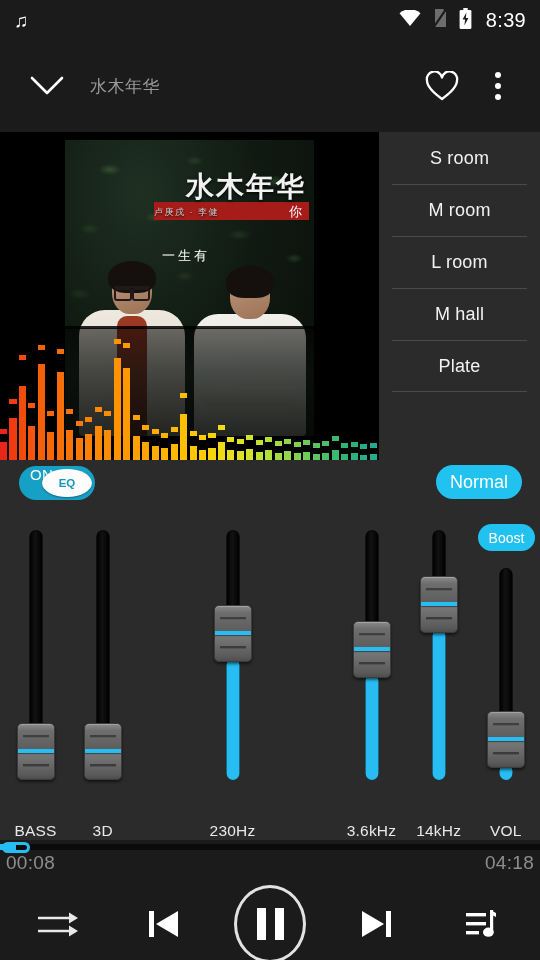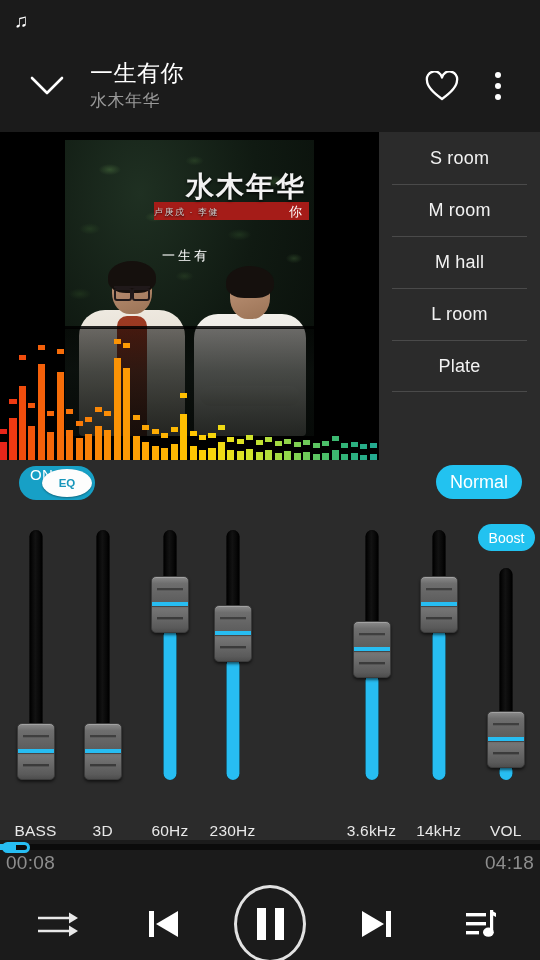--- a/index.html
+++ b/index.html
@@ -250,30 +250,50 @@
 </style>
 </head>
 <body>
 
 <div id="app">
 
   <div class="statusbar">
     <div class="sb-left">
       <span class="note-glyph">♫</span>
     </div>
+    <div class="sb-right">
+      <span>
+        <svg width="22" height="16" viewBox="0 0 22 16">
+            <path d="M11 16 L0.5 3.2 A16 16 0 0 1 21.5 3.2 Z" fill="#fff"></path>
+          </svg>
+      </span>
+      <span>
+        <svg width="16" height="20" viewBox="0 0 16 20">
+          <path d="M3 1 H11 L14 4 V19 H3 Z" fill="#6d6d6d"></path>
+          <line x1="1.5" y1="19.5" x2="14.5" y2="0.5" stroke="#1b1b1b" stroke-width="2.2"></line>
+        </svg>
+      </span>
+      <span>
+        <svg width="13" height="21" viewBox="0 0 13 21">
+          <rect x="4.3" y="0" width="4.4" height="2" fill="#fff"></rect>
+          <rect x="0.6" y="2" width="11.8" height="19" rx="1.3" fill="#fff"></rect>
+          <path d="M7.4 4.4 L3.6 11.6 H6.1 L5.4 17.6 L9.4 10.1 H6.8 Z" fill="#1b1b1b"></path>
+        </svg>
+      </span>
+      <span class="sb-time">8:39</span>
+    </div>
   </div>
 
   <div class="titlebar">
     <div class="tb-back">
       <svg width="34" height="22" viewBox="0 0 34 22">
         <path d="M2 3 L17 18 L32 3" stroke="#fff" stroke-width="2.6" fill="none" stroke-linecap="round" stroke-linejoin="round"></path>
       </svg>
     </div>
     <div class="tb-text">
-      <div class="tb-title">一生有你</div>
       <div class="tb-artist">水木年华</div>
     </div>
     <div class="tb-icon">
       <svg width="34" height="31" viewBox="0 0 34 31">
         <path d="M17 28 C5 19.5 2 13.8 2 9.6 A7.6 7.6 0 0 1 17 6.6 A7.6 7.6 0 0 1 32 9.6 C32 13.8 29 19.5 17 28 Z" fill="none" stroke="#fff" stroke-width="2.3" stroke-linejoin="round"></path>
       </svg>
     </div>
     <div class="tb-icon">
       <div class="dots">
           <i></i>
@@ -395,24 +415,24 @@
     </div>
 
     <div class="presets" id="presets">
         <div class="preset">
           <span>S room</span>
         </div>
         <div class="preset">
           <span>M room</span>
         </div>
         <div class="preset">
+          <span>L room</span>
+        </div>
+        <div class="preset">
           <span>M hall</span>
-        </div>
-        <div class="preset">
-          <span>L room</span>
         </div>
         <div class="preset">
           <span>Plate</span>
         </div>
       </div>
   </div>
 
   <div class="eqpanel">
     <div class="eqhead">
       <div class="eqtoggle">
@@ -430,28 +450,20 @@
           </div>
           <div class="slabel">BASS</div>
         </div>
         <div class="slider" style="left: 69.2px;">
           <div class="strack" style="top: 8px; height: 250px;"></div>
           <div class="sfill" style="top: 254px; height: 4px;"></div>
           <div class="sthumb" style="top: 201px;">
             <div class="thumbline"></div>
           </div>
           <div class="slabel">3D</div>
-        </div>
-        <div class="slider" style="left: 136.4px;">
-          <div class="strack" style="top: 8px; height: 250px;"></div>
-          <div class="sfill" style="top: 107.32px; height: 150.68px;"></div>
-          <div class="sthumb" style="top: 54.32px;">
-            <div class="thumbline"></div>
-          </div>
-          <div class="slabel">60Hz</div>
         </div>
         <div class="slider" style="left: 199px;">
           <div class="strack" style="top: 8px; height: 250px;"></div>
           <div class="sfill" style="top: 136.27px; height: 121.73px;"></div>
           <div class="sthumb" style="top: 83.27px;">
             <div class="thumbline"></div>
           </div>
           <div class="slabel">230Hz</div>
         </div>
         <div class="slider" style="left: 338px;">

